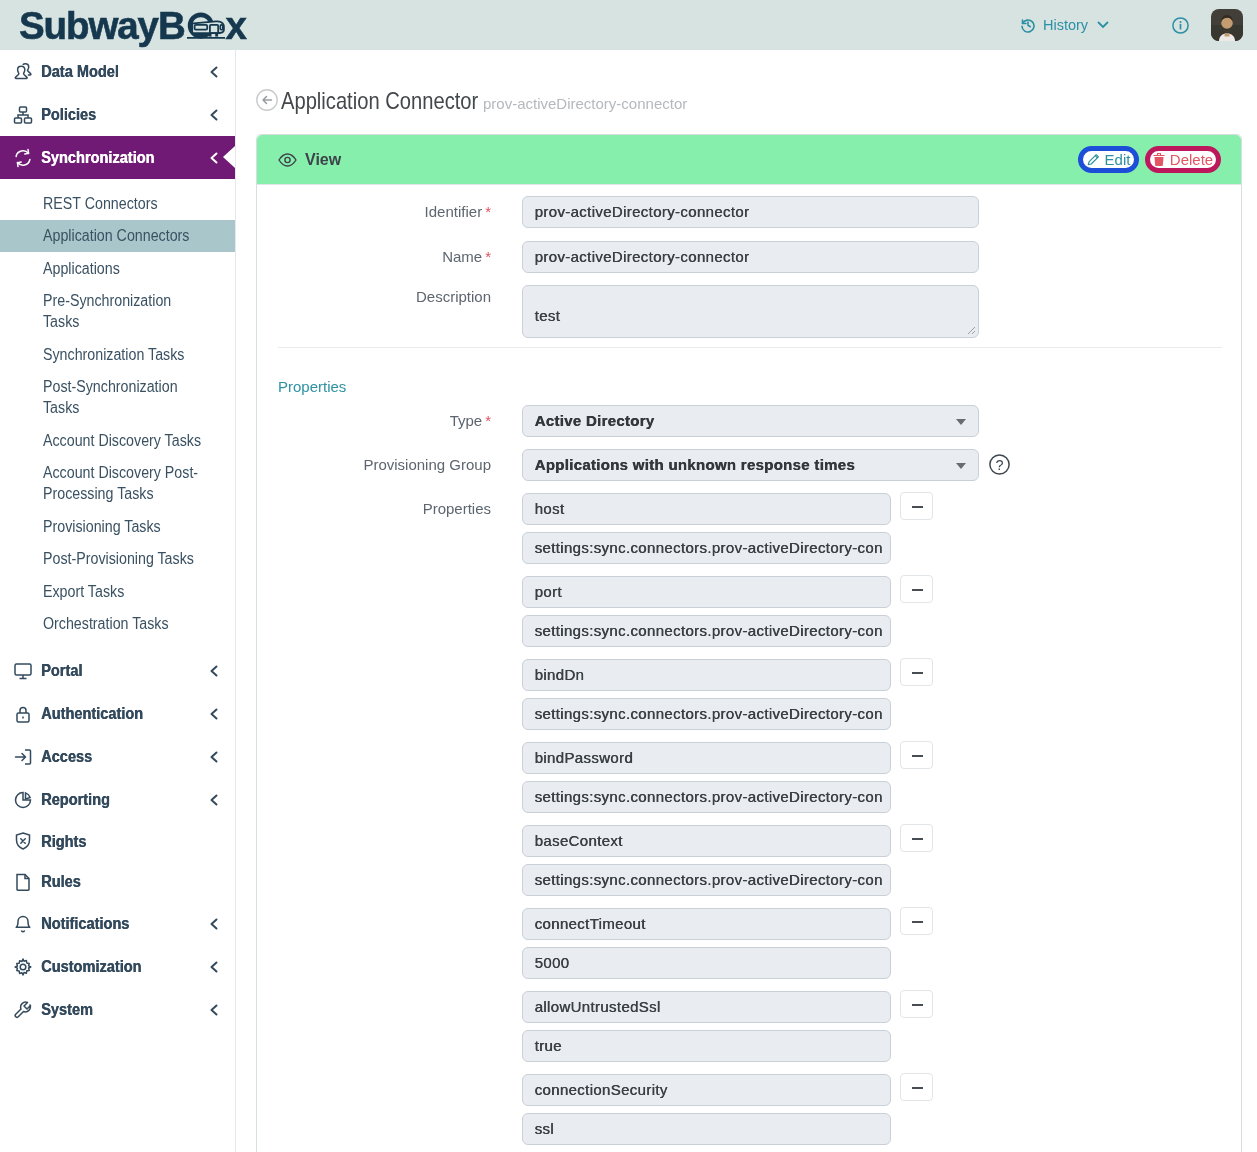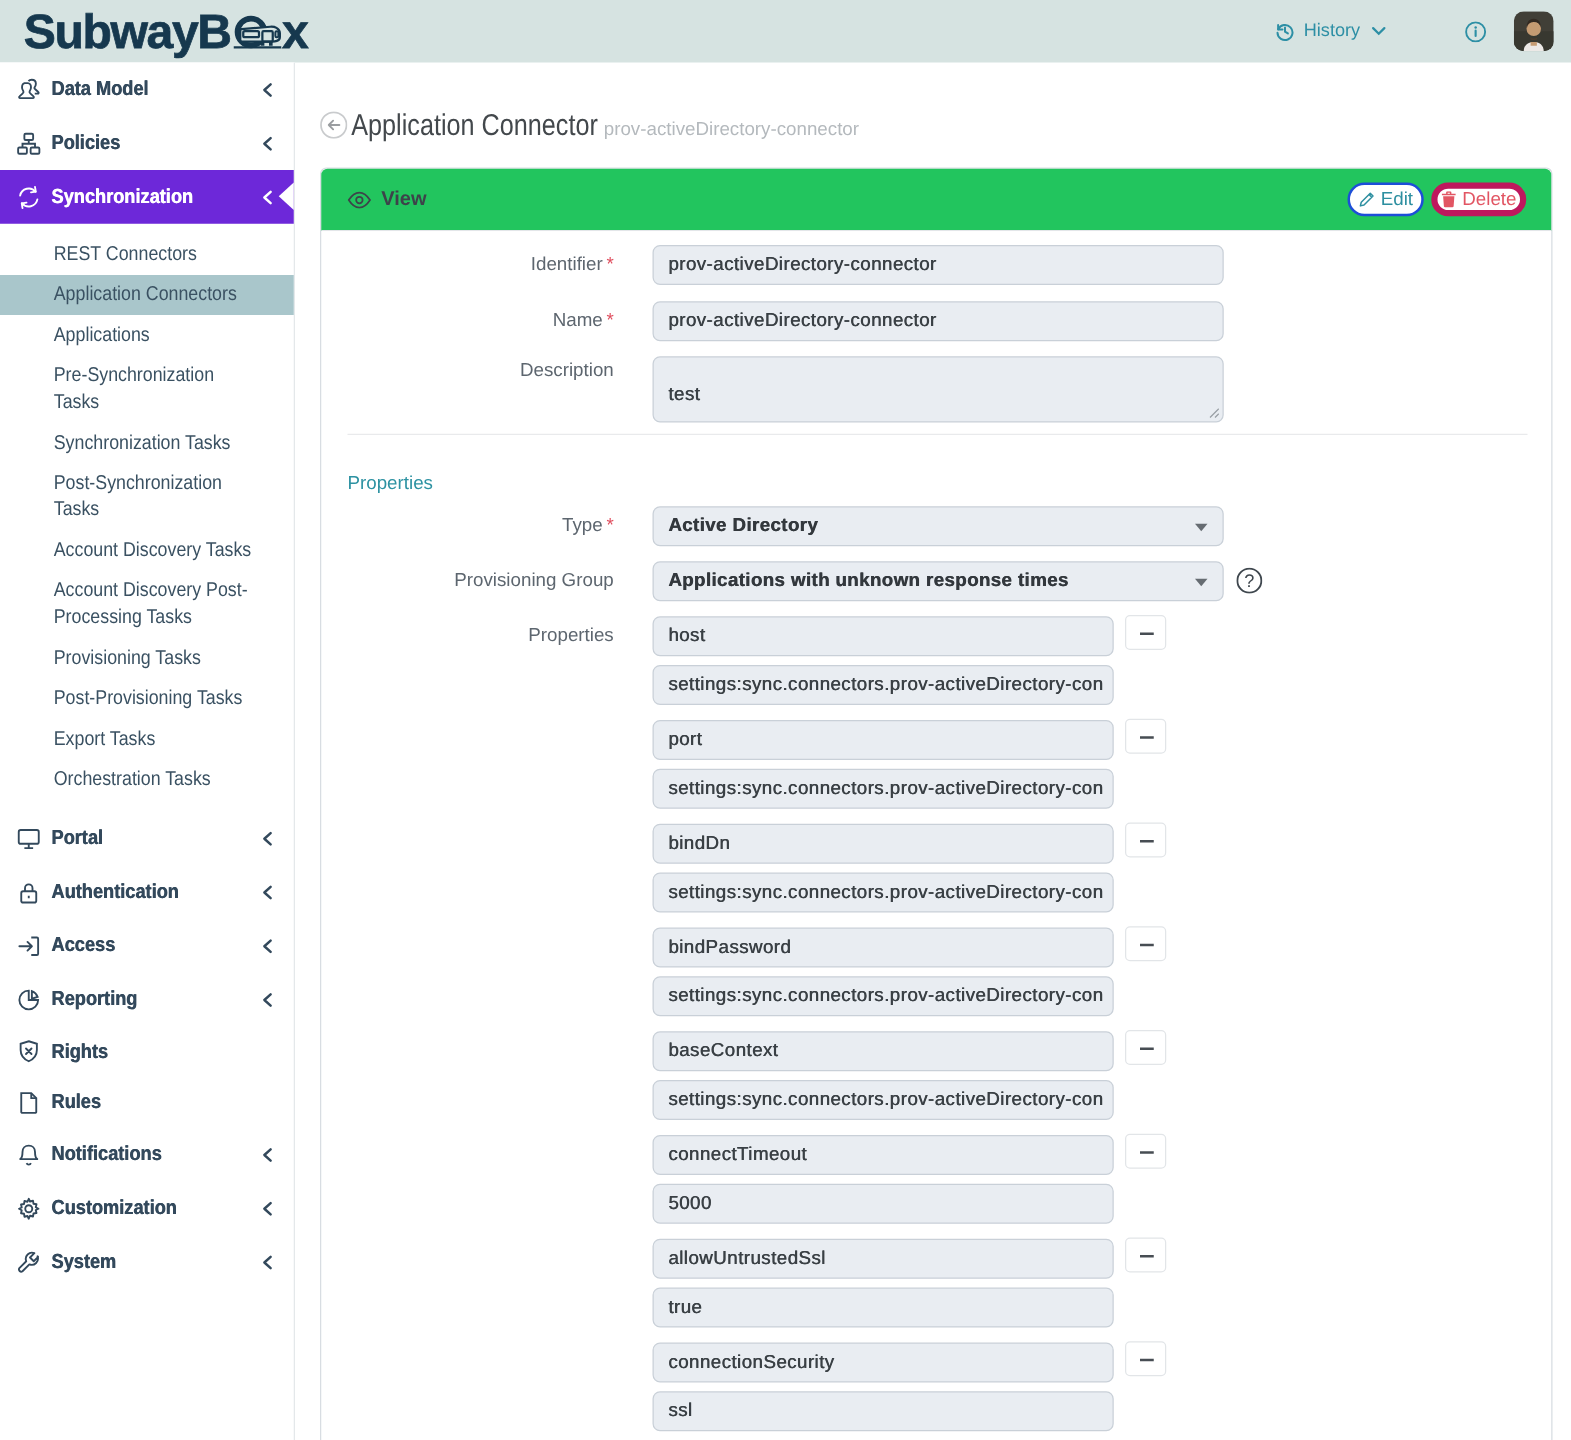--- a/index.html
+++ b/index.html
@@ -12,38 +12,38 @@
 .infoic { position:absolute; left:1172px; top:17px; }
 .avatar { position:absolute; left:1211px; top:9px; width:32px; height:32px; border-radius:8px; overflow:hidden; }
 
 .sidebar { position:absolute; left:0; top:50px; width:236px; height:1102px; background:#fff; border-right:1px solid #e4e8ea; }
 .mi { position:relative; height:43px; display:flex; align-items:center; color:#33495c; font-size:15.5px; font-weight:bold; }
 .mi .lbl { text-shadow:0.45px 0 0 currentColor; font-size:16.2px; transform:scaleX(0.9); transform-origin:left center; white-space:nowrap; }
 .mi svg.ic { position:absolute; left:13px; }
 .mi .lbl { margin-left:41px; }
 .mi .chev { position:absolute; right:17px; top:50%; margin-top:-6px; }
 .mi.short { height:40.5px; }
-.mi.active { background:#6d28d9; color:#fff; }
+.mi.active { background:#701a75; color:#fff; }
 .mi.active .notch { position:absolute; right:0; top:50%; margin-top:-11.5px; width:0; height:0; border-top:11.5px solid transparent; border-bottom:11.5px solid transparent; border-right:12px solid #fff; }
 .sub { padding:8px 0 9px 0; }
 .si { padding:5.5px 14px 6px 43px; line-height:21px; font-size:16px; color:#3a5162; }
 .st { display:inline-block; transform:scaleX(0.89); transform-origin:left top; }
 .si.sel { background:#a9c6cb; }
 
 .content { position:absolute; left:0; top:0; width:1257px; height:1152px; }
 .ptitle { position:absolute; left:256px; top:86px; height:32px; width:600px; }
 .ptitle svg { position:absolute; left:0; top:3px; }
 .ptitle .t1 { position:absolute; left:25px; top:1px; font-size:24px; line-height:28px; color:#43484c; transform:scaleX(0.84); transform-origin:left center; white-space:nowrap; }
 .ptitle .t2 { position:absolute; left:227px; top:9px; font-size:15px; color:#b4b9bd; white-space:nowrap; }
 
 .card { position:absolute; left:256px; top:134px; width:986px; height:1080px; background:#fff; border:1px solid #d8dde2; border-radius:5px; }
-.chead { position:absolute; left:0; top:0; width:100%; height:50px; background:#22c55e; border-bottom:1px solid #e3e6e9; border-radius:5px 5px 0 0; }
+.chead { position:absolute; left:0; top:0; width:100%; height:50px; background:#86efac; border-bottom:1px solid #e3e6e9; border-radius:5px 5px 0 0; }
 .chead .vt { position:absolute; left:21px; top:16px; font-size:16px; font-weight:bold; color:#3d434a; display:flex; align-items:center; gap:8px; }
 .btn { position:absolute; height:27px; border-radius:14px; display:flex; align-items:center; justify-content:center; gap:5px; font-size:15px; background:#fff; }
-.btn-edit { left:821px; top:11px; width:61px; border:2px solid #1d4ed8; color:#2d8fa0;align-items:center; }
+.btn-edit { left:821px; top:11px; width:61px; border:5px solid #1d4ed8; color:#2d8fa0;align-items:center; }
 .btn-del { left:888px; top:11px; width:76px; border:5px solid #be185d; color:#e25563; }
 
 .flabel { position:absolute; width:234px; text-align:right; font-size:15px; color:#5d666f; line-height:32px; }
 .flabel .ast { color:#e04f5f; margin-left:3px; }
 .inp { position:absolute; left:264.5px; height:32px; background:#e9edf2; border:1px solid #c9d0d8; border-radius:6px; font-size:15px; color:#3a4045; line-height:30px; padding:0 12px; white-space:nowrap; overflow:hidden; letter-spacing:0.35px; text-shadow:0.4px 0 0 currentColor; }
 .inp.w1 { width:457px; }
 .inp.w2 { width:369px; }
 .dropdown { font-weight:bold; color:#33383d; letter-spacing:0.3px; }
 .caret { position:absolute; right:12px; top:13px; width:0; height:0; border-left:5.5px solid transparent; border-right:5.5px solid transparent; border-top:6px solid #666c72; }
 .ta { height:53px; line-height:22px; padding-top:19px; }

